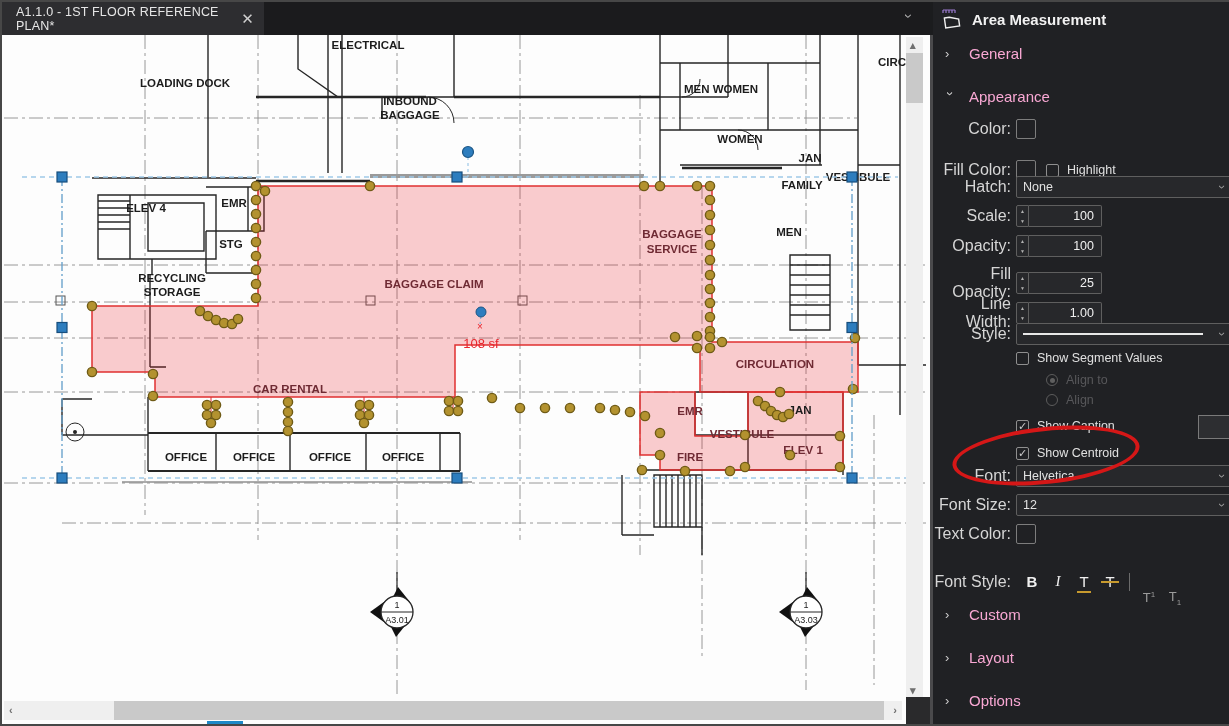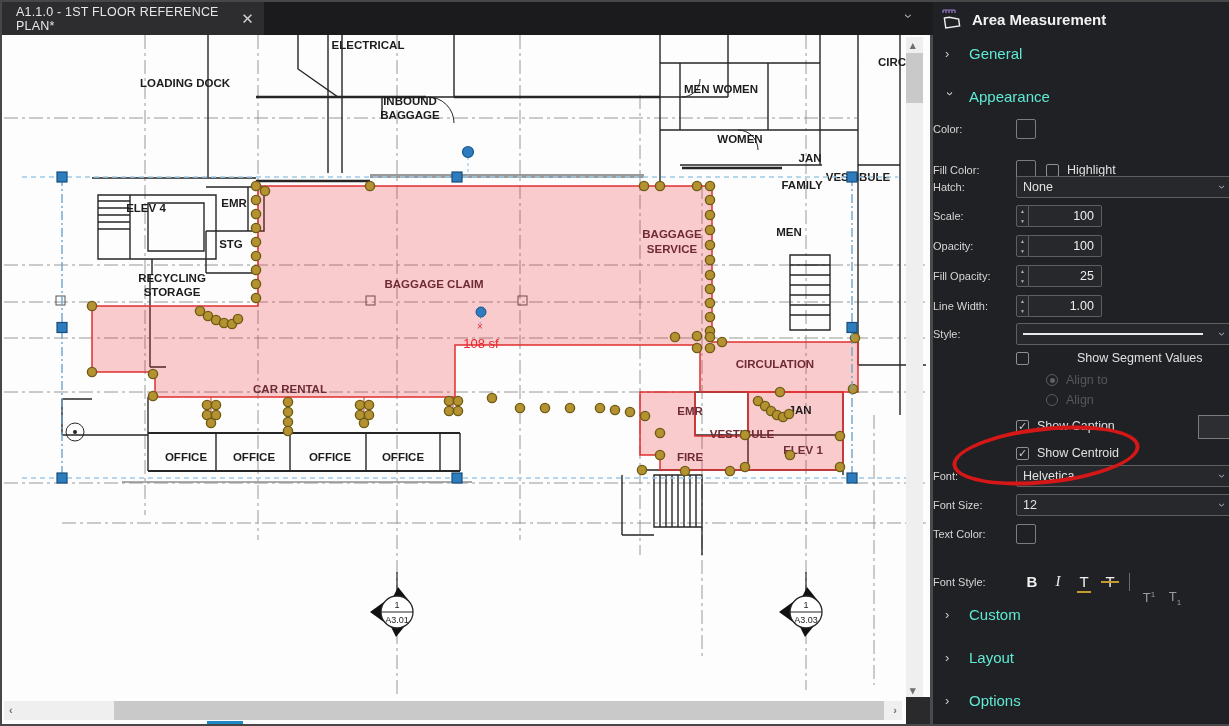--- a/index.html
+++ b/index.html
@@ -32,24 +32,24 @@
   #blue-strip { position:absolute; left:205px; bottom:0px; width:36px; height:3px; background:#1e88c7; }
 
   
   #panel { position:absolute; left:931px; top:0; width:296px; height:722px; background:#202124; color:#dedede; }
   #splitter { position:absolute; left:928px; top:33px; width:3px; height:689px; background:#4a4a4c; }
   #panel-header { position:absolute; left:8px; top:6px; display:flex; align-items:center; gap:9px; }
   #panel-title { font-size:15px; font-weight:bold; color:#f2f2f2; }
   .section { position:absolute; left:12px; display:flex; align-items:center; gap:14px; cursor:pointer; }
   .section .chev { color:#cfcfcf; font-size:13px; display:inline-block; width:10px; }
   .section .chev.open { transform:rotate(90deg); }
-  .section .sec-label { font-size:15px; color:#5eead4; }
+  .section .sec-label { font-size:15px; color:#f9a8d4; }
 
   .row { position:absolute; display:flex; align-items:center; }
-  .row .lbl { width:78px; text-align:left; font-size:11px; color:#d6d6d6; flex:none; }
+  .row .lbl { width:78px; text-align:right; font-size:16px; color:#d6d6d6; flex:none; }
   .row .ctrl { margin-left:5px; display:flex; align-items:center; }
 
   .swatch { width:20px; height:20px; border:1px solid #7d7d7d; border-radius:2px; padding:2px; background:#202124; }
   .swatch .inner { width:100%; height:100%; }
 
   .dropdown { height:22px; background:#27282b; border:1px solid #5f5f5f; border-radius:2px;
               display:flex; align-items:center; font-size:12.5px; color:#e2e2e2; padding:0 6px; position:relative; }
   .dropdown .dchev { position:absolute; right:6px; color:#9d9d9d; font-size:12px; transform:rotate(90deg); }
   .dd-wide { width:215px; }
 
@@ -417,21 +417,21 @@
     <div class="row" style="top:321px;left:0;">
       <span class="lbl">Style:</span>
       <span class="ctrl">
         <span class="dropdown dd-wide">
           <span class="styleline"></span>
           <span class="dchev">›</span>
         </span>
       </span>
     </div>
 
-    <div class="row" style="top:349px;left:83px;gap:40px;">
+    <div class="row" style="top:349px;left:83px;">
       <span class="cb"></span>
       <span class="cb-label">Show Segment Values</span>
     </div>
 
     <div class="row" style="top:371px;left:113px;">
       <span class="radio">
           <span class="dot"></span>
         </span>
       <span class="disabled-label">Align to</span>
     </div>

